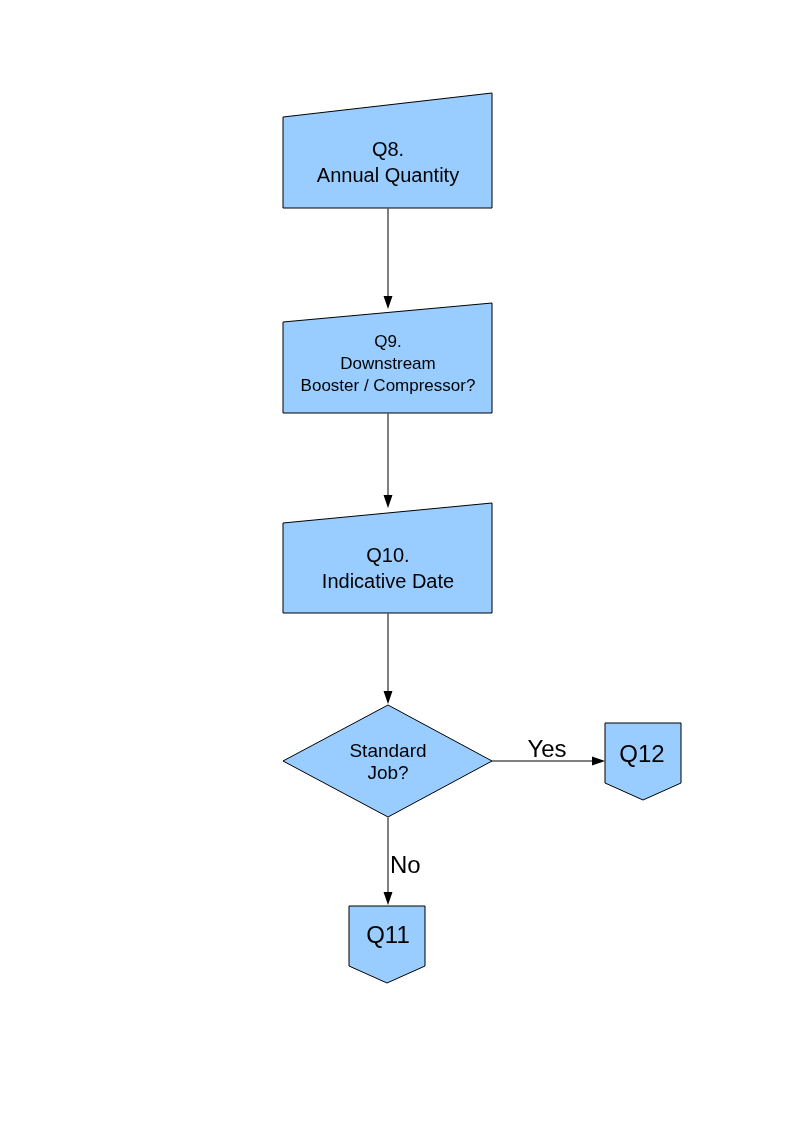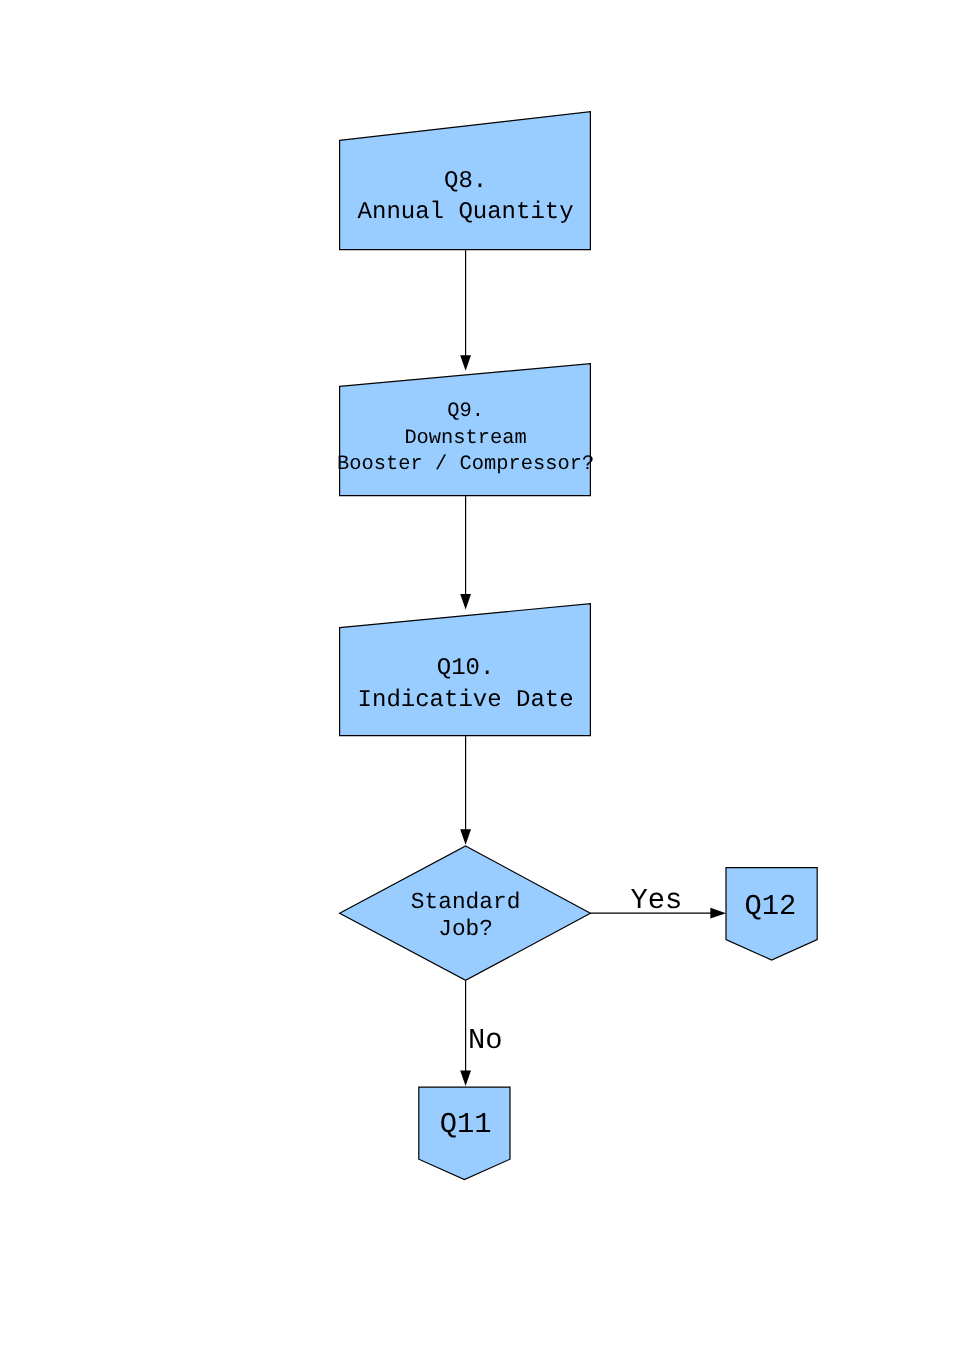--- a/index.html
+++ b/index.html
@@ -6,21 +6,21 @@
     margin: 0;
     padding: 0;
     background: #ffffff;
   }
   .page {
     position: relative;
     width: 794px;
     height: 1123px;
     background: #ffffff;
     overflow: hidden;
-    font-family: Liberation Mono, monospace;
+    font-family: Liberation Sans, sans-serif;
   }
   .flowchart-svg {
     position: absolute;
     left: 0;
     top: 0;
     width: 794px;
     height: 1123px;
   }
   .node-shape {
     stroke: #000000;

